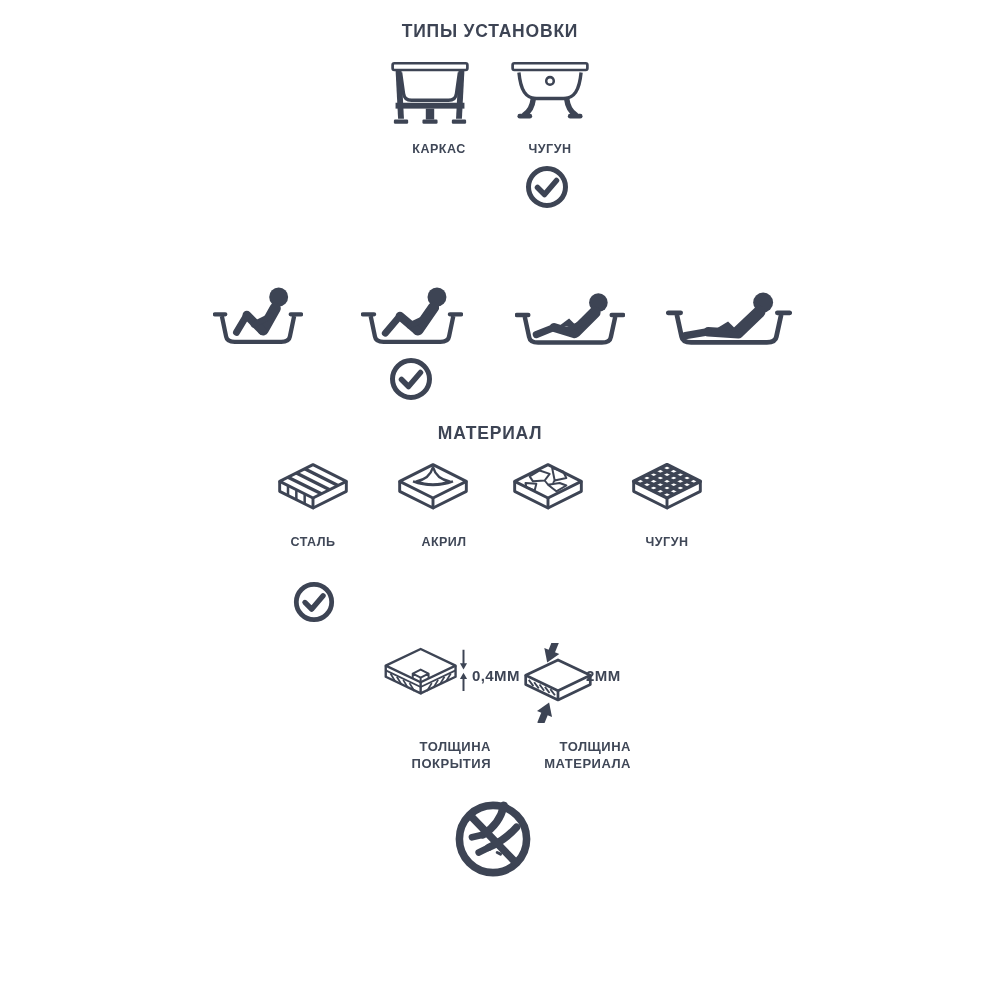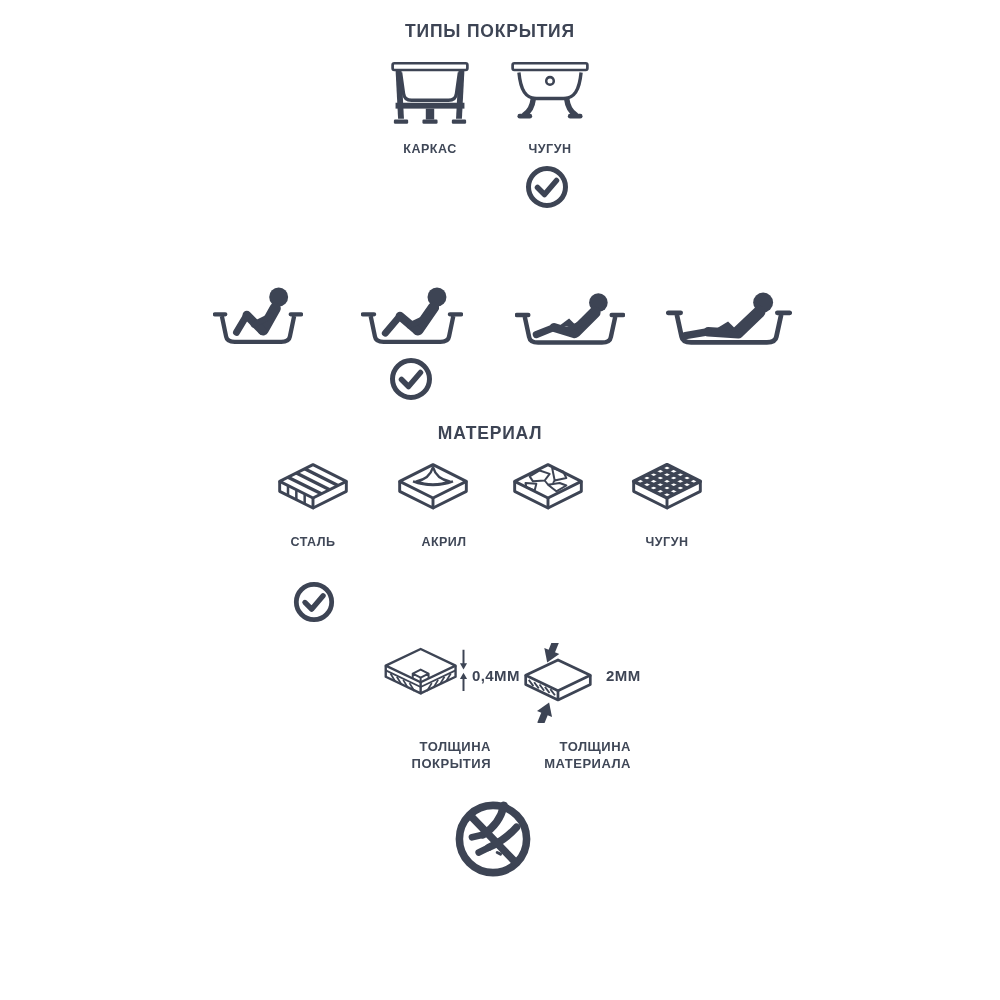--- a/index.html
+++ b/index.html
@@ -23,34 +23,34 @@
   }
   svg{display:block;}
   .ink-stroke{stroke:#3d4454;fill:none;}
   .ink-fill{fill:#3d4454;}
 </style>
 </head>
 <body>
 
 <div class="canvas">
 
-  <div class="abs sec-title" style="left:340px;top:19px;width:300px;">ТИПЫ ПОКРЫТИЯ</div>
+  <div class="abs sec-title" style="left:340px;top:19px;width:300px;">ТИПЫ УСТАНОВКИ</div>
 
   <svg class="abs" style="left:388px;top:58px;" width="84" height="71" viewBox="0 0 100 84">
     <rect class="ink-stroke" x="5.5" y="6" width="89" height="8" rx="2" stroke-width="3.2"></rect>
     <path class="ink-stroke" d="M15,17 L18.5,42 Q19.5,50 28,50 L72,50 Q80.5,50 81.5,42 L85,17" stroke-width="4"></path>
     <path d="M9,14 L16,14 L19,72 L12,72 Z" class="ink-fill"></path>
     <path d="M84,14 L91,14 L88,72 L81,72 Z" class="ink-fill"></path>
     <rect class="ink-fill" x="9" y="53" width="82" height="7"></rect>
     <rect class="ink-fill" x="45" y="60" width="10" height="13"></rect>
     <rect class="ink-fill" x="7" y="73" width="17" height="5" rx="1.5"></rect>
     <rect class="ink-fill" x="76" y="73" width="17" height="5" rx="1.5"></rect>
     <rect class="ink-fill" x="41" y="73" width="18" height="5" rx="1.5"></rect>
   </svg>
-  <div class="abs opt-label" style="left:380px;top:141px;width:100px;">КАРКАС</div>
+  <div class="abs opt-label" style="left:389px;top:141px;width:100px;">КАРКАС</div>
 
   <svg class="abs" style="left:508px;top:58px;" width="84" height="71" viewBox="0 0 100 84">
     <rect class="ink-stroke" x="5.5" y="6" width="89" height="8" rx="2" stroke-width="3.2"></rect>
     <path class="ink-stroke" d="M13,17 C15,38 21,48 34,48 L66,48 C79,48 85,38 87,17" stroke-width="4"></path>
     <circle class="ink-stroke" cx="50" cy="27" r="4.5" stroke-width="3"></circle>
     <path class="ink-stroke" d="M30,49 C29,57 26,63 20,67" stroke-width="6.5" stroke-linecap="round"></path>
     <path class="ink-stroke" d="M70,49 C71,57 74,63 80,67" stroke-width="6.5" stroke-linecap="round"></path>
     <path class="ink-stroke" d="M14,69 L26,69" stroke-width="5.5" stroke-linecap="round"></path>
     <path class="ink-stroke" d="M74,69 L86,69" stroke-width="5.5" stroke-linecap="round"></path>
   </svg>
@@ -176,21 +176,21 @@
     <path class="ink-stroke" d="M14,48 L20,56 M21,51 L27,59 M28,54 L34,62 M35,57 L41,65 M42,60 L48,68" stroke-width="2.4"></path>
     <g transform="rotate(22 42 14)">
       <rect class="ink-fill" x="38" y="-4" width="9" height="16"></rect>
       <path class="ink-fill" d="M32,10 L53,10 L42.5,26 Z"></path>
     </g>
     <g transform="rotate(22 34 92)">
       <rect class="ink-fill" x="30" y="90" width="9" height="16"></rect>
       <path class="ink-fill" d="M24,92 L45,92 L34.5,76 Z"></path>
     </g>
   </svg>
-  <div class="abs dim-value" style="left:606px;top:667px;">2ММ</div>
+  <div class="abs dim-value" style="left:586px;top:667px;">2ММ</div>
   <div class="abs cap" style="left:491px;top:738px;width:140px;">ТОЛЩИНА
 МАТЕРИАЛА</div>
 
   <svg class="abs" style="left:451px;top:797px;" width="84" height="84" viewBox="0 0 100 100">
     <circle class="ink-stroke" cx="50" cy="50" r="40" stroke-width="9"></circle>
     <path class="ink-stroke" d="M63,10 C60,24 52,36 38,45" stroke-width="9" stroke-linecap="round"></path>
     <path class="ink-stroke" d="M38,45 L25,48" stroke-width="8" stroke-linecap="round"></path>
     <path class="ink-stroke" d="M78,36 C69,46 59,54 45,60" stroke-width="9" stroke-linecap="round"></path>
     <path class="ink-stroke" d="M45,60 L33,66" stroke-width="8" stroke-linecap="round"></path>
     <path class="ink-stroke" d="M55,66 L59,68" stroke-width="3.5" stroke-linecap="round"></path>

